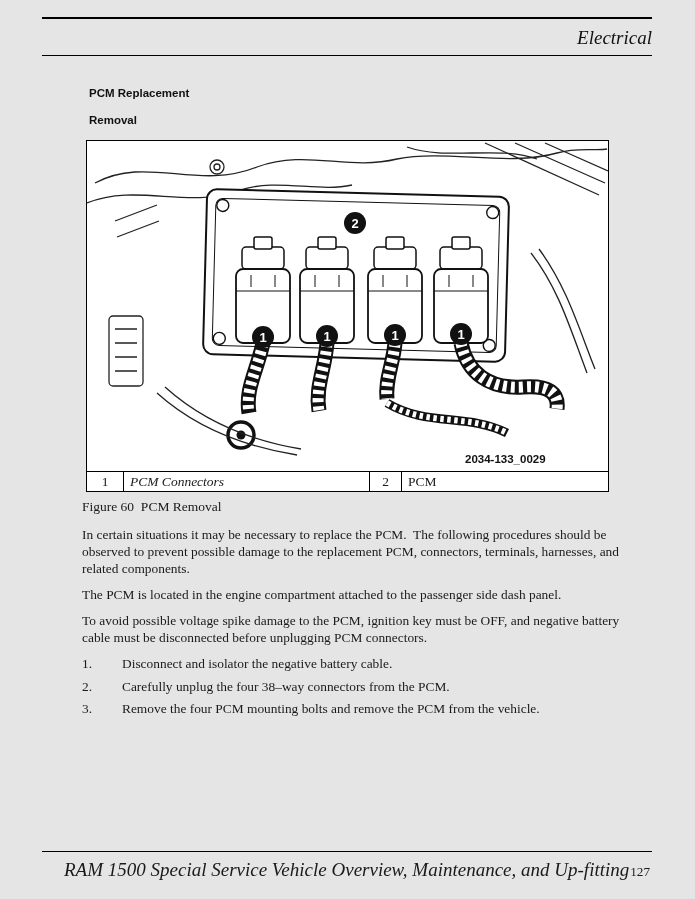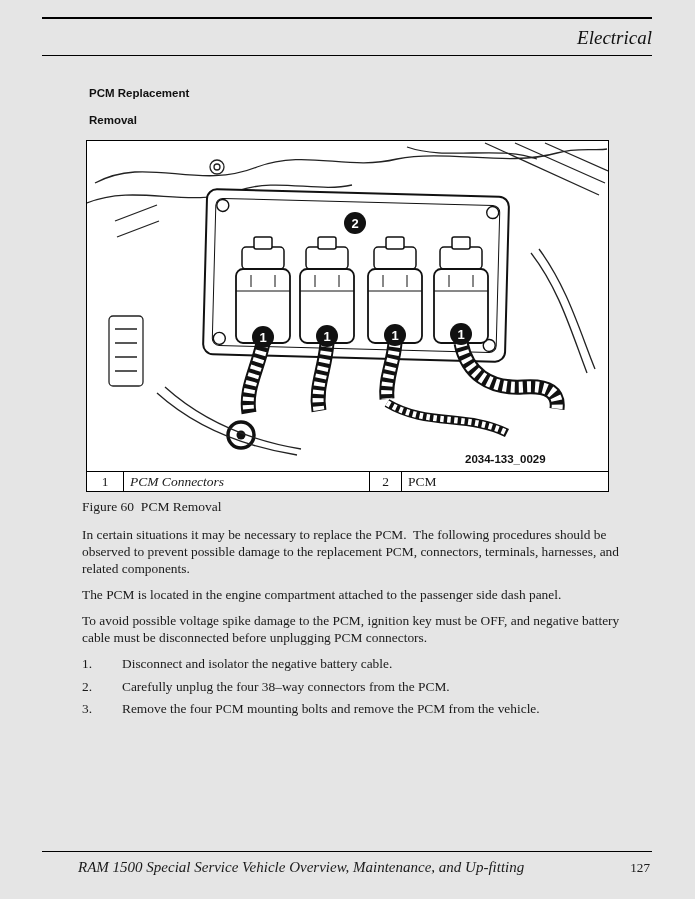--- a/index.html
+++ b/index.html
@@ -43,21 +43,21 @@
   .steps { margin-top:10px; }
   .step { display:flex; margin-top:7px; font-size:13.4px; line-height:15.6px; }
   .step .n { width:40px; flex:0 0 40px; }
   .step .t { flex:1; }
 
   .footer {
     position:absolute; left:42px; right:43px; top:851px;
     border-top:1.5px solid #000; padding-top:7px;
     display:flex; justify-content:space-between; align-items:baseline;
   }
-  .footer-title { margin-left:36px; font-style:italic; font-size:15px; }
+  .footer-title { margin-left:22px; font-style:italic; font-size:19px; }
   .page-num { font-size:13.2px; margin-right:2px; }
 </style>
 </head>
 <body>
 
 <div class="page">
 
   <div class="rule-top"></div>
   <div class="section-title">Electrical</div>
   <div class="rule-top2"></div>

